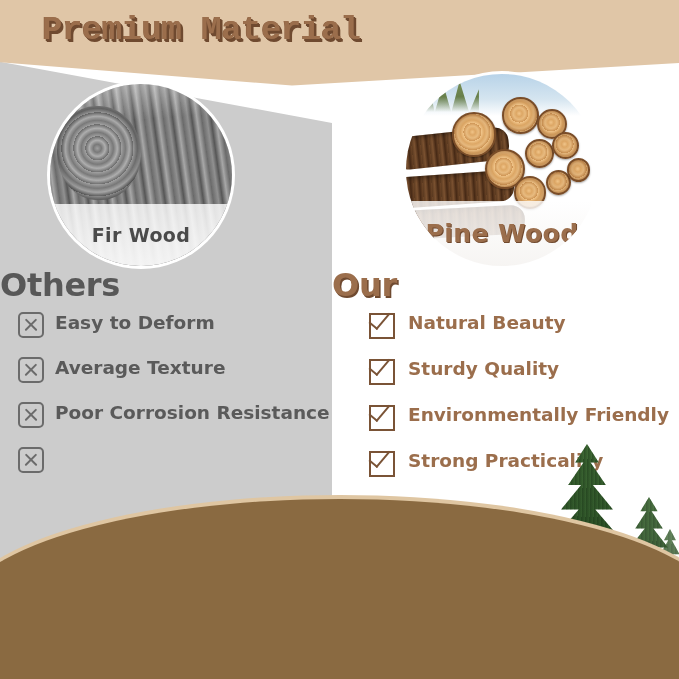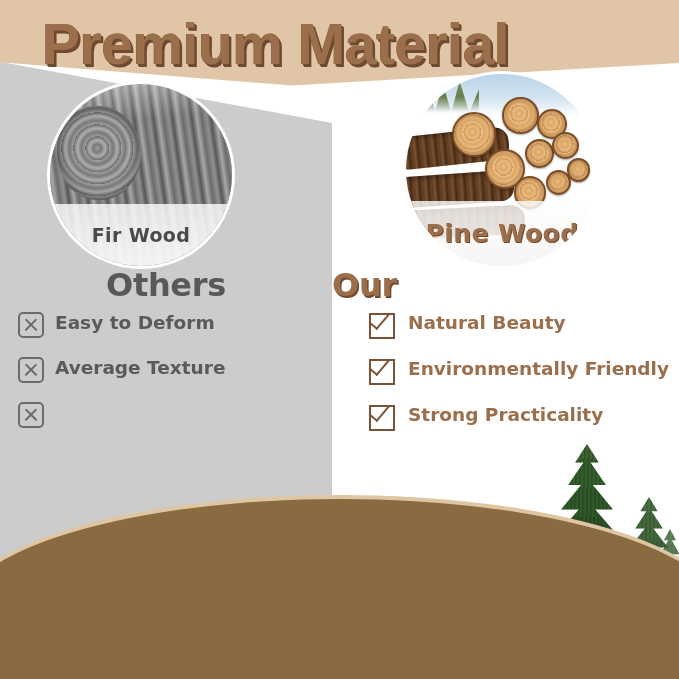--- a/index.html
+++ b/index.html
@@ -62,22 +62,22 @@
     height: 300px;
     background: #dfc6a2;
     border-radius: 50% 50% 0 0 / 38% 38% 0 0;
   }
 
   
   .title {
     position: absolute;
     left: 42px;
     top: 11px;
-    font-family: Liberation Sans, sans-serif;
-    font-size: 57px;
+    font-family: Liberation Mono, monospace;
+    font-size: 34px;
     font-weight: bold;
     letter-spacing: -0.5px;
     color: #9b6e4c;
     text-shadow:
       1.5px 1.5px 0 #6f4a30,
       2.5px 2.5px 0 #6f4a30,
       -0.5px -0.5px 0 #8a5f40;
     white-space: nowrap;
     text-align: right;
   }
@@ -202,21 +202,20 @@
   .col-heading {
     position: absolute;
     font-size: 32px;
     font-weight: bold;
     letter-spacing: -0.3px;
   }
   .heading-others {
     left: 0;
     width: 332px;
     top: 266px;
-    text-align: center;
     color: #585858;
   }
   .heading-our {
     left: 332px;
     width: 347px;
     top: 266px;
     color: #9b6e4c;
     text-shadow: 1.5px 1.5px 0 #6f4a30;
   }
 
@@ -533,27 +532,35 @@
     <div class="list-item">
       <span class="box-x"></span>
       <span class="list-item-label">Easy to Deform</span>
     </div>
     <div class="list-item">
       <span class="box-x"></span>
       <span class="list-item-label">Average Texture</span>
     </div>
     <div class="list-item">
       <span class="box-x"></span>
+      <span class="list-item-label">Poor Corrosion Resistance</span>
+    </div>
+    <div class="list-item">
+      <span class="box-x"></span>
     </div>
   </div>
 
   <div class="list list-right">
     <div class="list-item">
       <span class="box-check"></span>
       <span class="list-item-label">Natural Beauty</span>
+    </div>
+    <div class="list-item">
+      <span class="box-check"></span>
+      <span class="list-item-label">Sturdy Quality</span>
     </div>
     <div class="list-item">
       <span class="box-check"></span>
       <span class="list-item-label">Environmentally Friendly</span>
     </div>
     <div class="list-item">
       <span class="box-check"></span>
       <span class="list-item-label">Strong Practicality</span>
     </div>
   </div>

